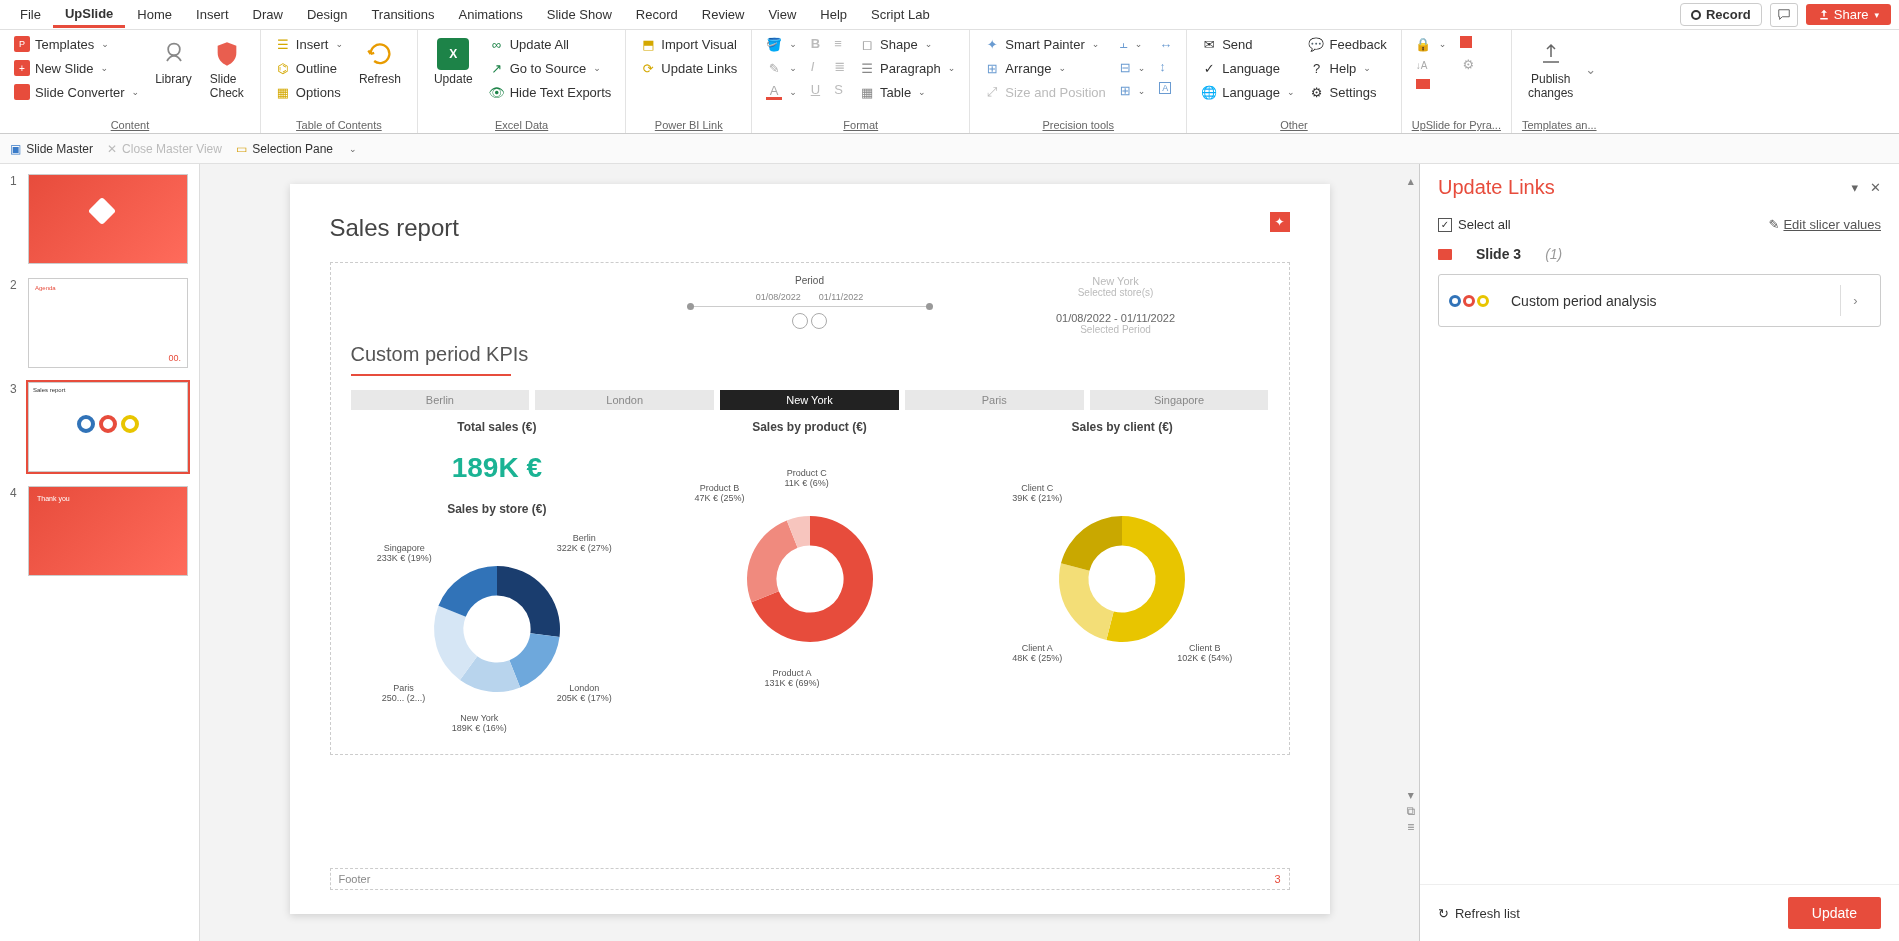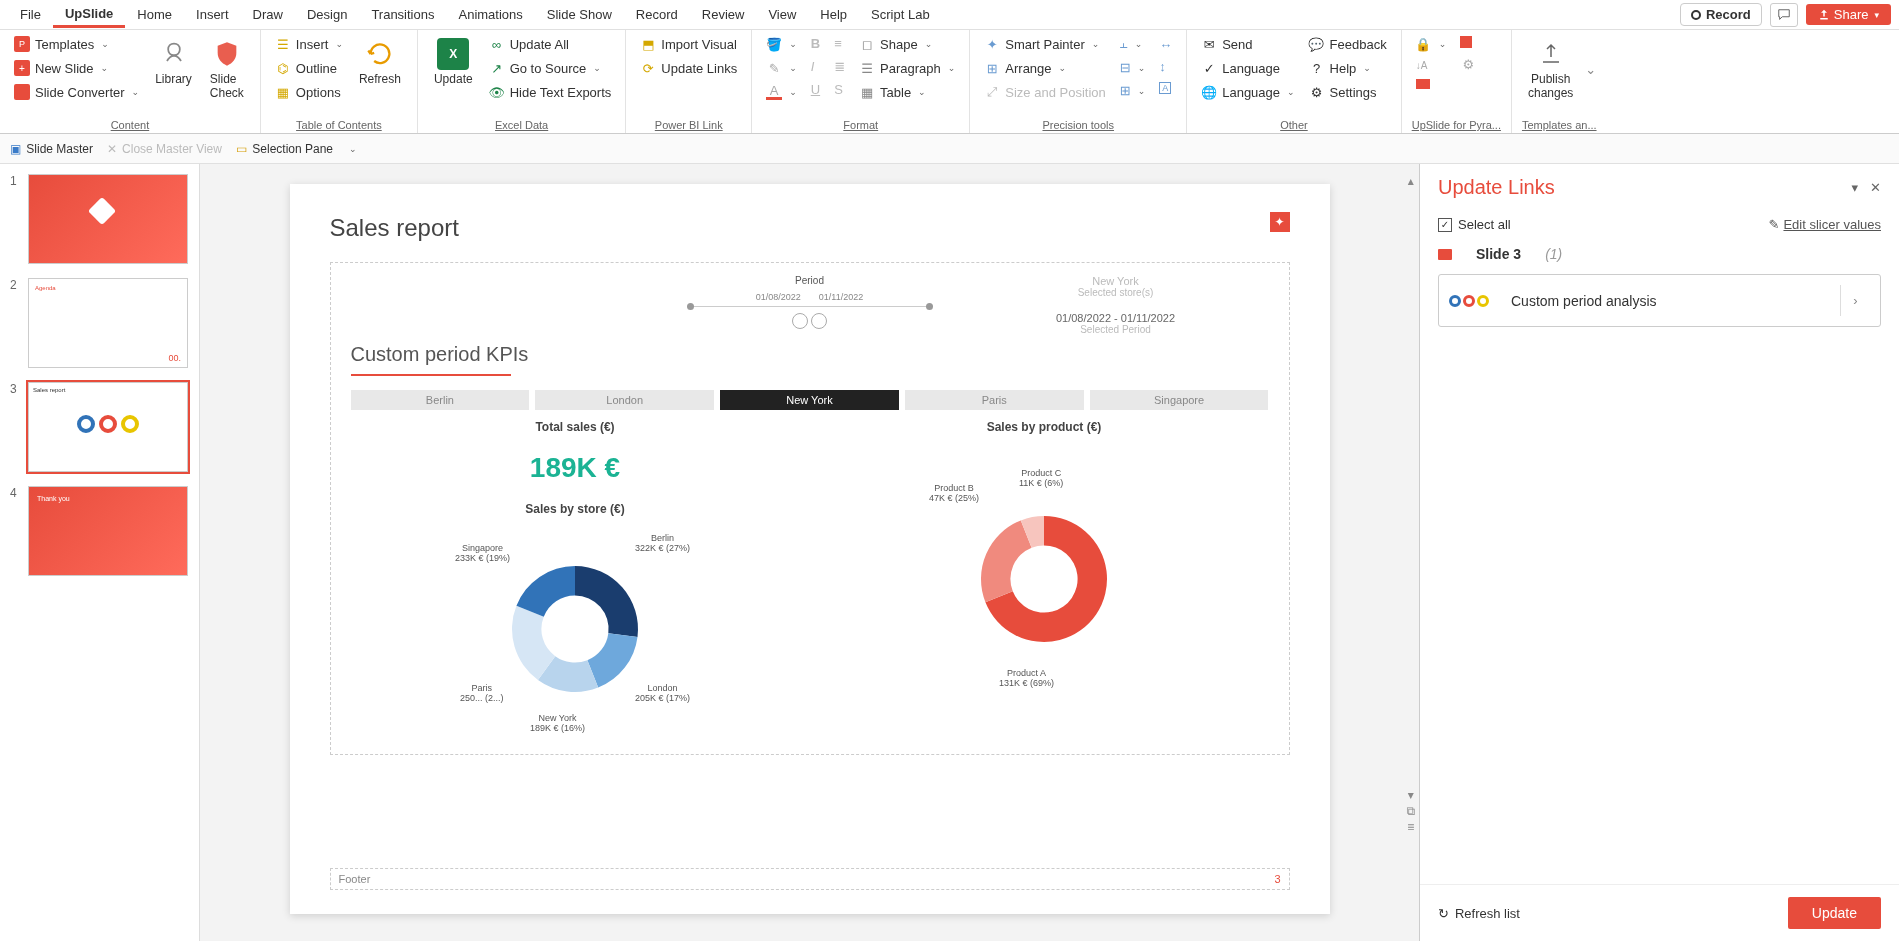--- a/index.html
+++ b/index.html
@@ -558,20 +558,33 @@
               <svg width="210" height="210" viewBox="0 0 100 100" id="donut1">
                   <path d="M50 20 A30 30 0 1 1 22.106705423352466 61.043736580540354 L35.123576225787986 55.889992842954854 A16 16 0 1 0 50 34 Z" fill="#E74C3C"></path>
                   <path d="M22.106705423352466 61.043736580540354 A30 30 0 0 1 38.956263419459646 22.106705423352466 L44.110007157045146 35.123576225787986 A16 16 0 0 0 35.123576225787986 55.889992842954854 Z" fill="#f08a7e"></path>
                   <path d="M38.956263419459646 22.106705423352466 A30 30 0 0 1 49.99999999999999 20 L50 34 A16 16 0 0 0 44.110007157045146 35.123576225787986 Z" fill="#f7c5be"></path>
                 </svg>
             <div class="donut-label" style="white-space: pre; bottom: -5px; left: 60px;">Product A
 131K € (69%)</div><div class="donut-label" style="white-space: pre; top: 10px; left: -10px;">Product B
 47K € (25%)</div><div class="donut-label" style="white-space: pre; top: -5px; left: 80px;">Product C
 11K € (6%)</div></div>
           </div>
+          <div class="col">
+            <div class="chart-title">Sales by client (€)</div>
+            <div class="donut-wrap" style="margin-top:40px">
+              <svg width="210" height="210" viewBox="0 0 100 100" id="donut2">
+                  <path d="M50 20 A30 30 0 1 1 42.53930338505435 79.05749483385893 L46.02096180536232 65.4973305780581 A16 16 0 1 0 50 34 Z" fill="#e8c500"></path>
+                  <path d="M42.53930338505435 79.05749483385893 A30 30 0 0 1 20.942505166141068 42.53930338505435 L34.5026694219419 46.02096180536232 A16 16 0 0 0 46.02096180536232 65.4973305780581 Z" fill="#f3de77"></path>
+                  <path d="M20.942505166141068 42.53930338505435 A30 30 0 0 1 49.99999999999999 20 L50 34 A16 16 0 0 0 34.5026694219419 46.02096180536232 Z" fill="#c9a800"></path>
+                </svg>
+            <div class="donut-label" style="white-space: pre; bottom: 20px; right: -5px;">Client B
+102K € (54%)</div><div class="donut-label" style="white-space: pre; bottom: 20px; left: -5px;">Client A
+48K € (25%)</div><div class="donut-label" style="white-space: pre; top: 10px; left: -5px;">Client C
+39K € (21%)</div></div>
+          </div>
         </div>
       </div>
 
       <div class="footer-box">
         <span>Footer</span>
         <span class="page-num">3</span>
       </div>
     </div>
   </div>
 

